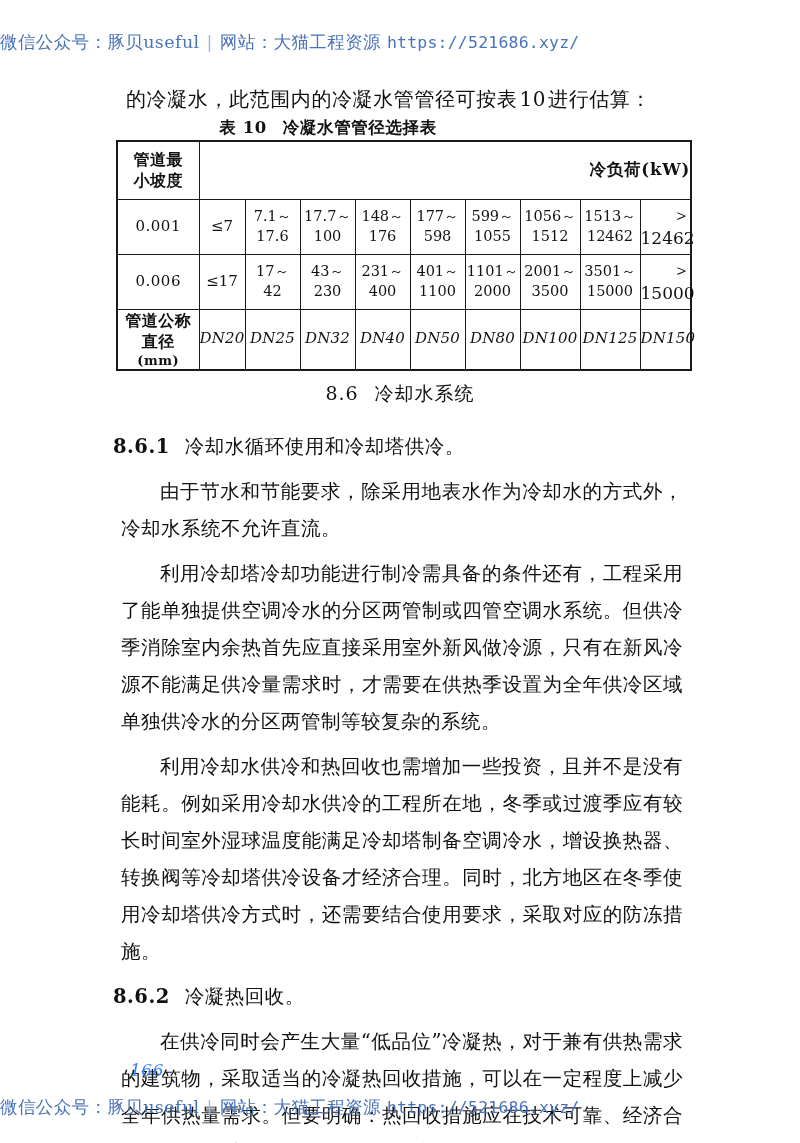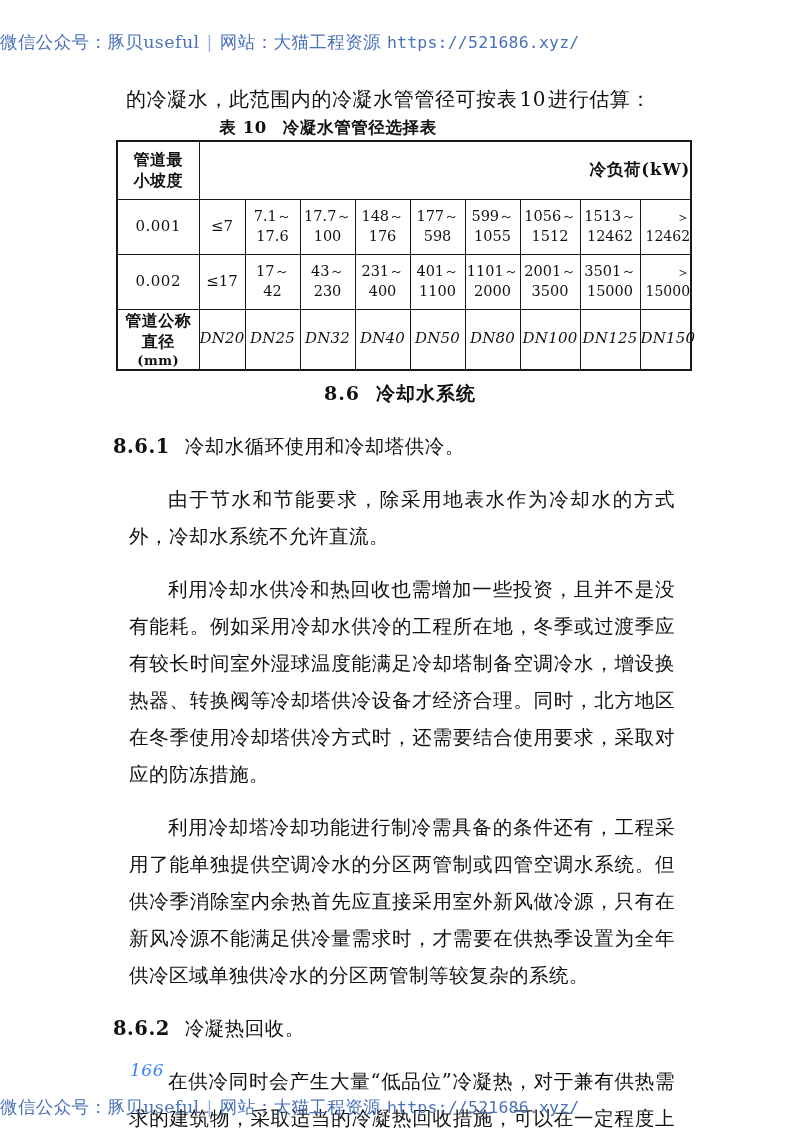--- a/index.html
+++ b/index.html
@@ -98,36 +98,36 @@
   }
   .hdr-cn .sub { font-size: 13px; font-weight: bold; }
   .load-hdr {
     font-size: 16.5px;
     font-weight: bold;
     letter-spacing: 0.8px;
   }
   .dn { font-style: italic; font-size: 15px; letter-spacing: 0.2px; }
   .slope { font-size: 15px; letter-spacing: 0.5px; }
   .le { font-size: 15px; }
-  .gt { font-size: 14px; }
+  .gt { font-size: 17px; }
   .range { font-size: 14.5px; }
 
   .r-head { height: 58px; }
   .r-data { height: 55px; }
   .r-dn   { height: 46px; }
 
   
   #section-heading {
     position: absolute;
     left: 0;
     top: 381px;
     width: 800px;
     text-align: center;
     font-size: 19px;
-    font-weight: bold;
+    font-weight: normal;
     letter-spacing: 1px;
   }
   #section-heading .head-gap { display: inline-block; width: 16px; }
 
   
   #prose {
     position: absolute;
     left: 113px;
     top: 428px;
     width: 578px;
@@ -140,21 +140,21 @@
   #prose .clause {
     margin: 0;
     text-indent: 0;
   }
   #prose .clause .cnum {
     font-weight: bold;
     letter-spacing: 0.5px;
   }
   #prose .clause .cgap { display: inline-block; width: 15px; }
   #prose .para {
-    margin: 16px;
+    margin: 8px;
     text-indent: 2em;
   }
 
   
   #page-number {
     position: absolute;
     left: 130px;
     top: 1060px;
     font-style: italic;
     font-size: 17px;
@@ -257,21 +257,21 @@
     </td>
     <td class="outer-right">
       <span class="cell-stack gt">
             <span>＞12462</span>
           </span>
     </td>
   </tr>
 
   <tr class="r-data">
     <td class="outer-left">
-      <span class="slope">0.002</span>
+      <span class="slope">0.006</span>
     </td>
     <td>
       <span class="cell-stack le">
             <span>≤17</span>
           </span>
     </td>
     <td>
       <span class="cell-stack range">
         <span>17～</span>
         <span>42</span>
@@ -345,22 +345,22 @@
 
 <div id="section-heading">
   <span>8.6</span><span class="head-gap"></span><span>冷却水系统</span>
 </div>
 
 <div id="prose">
   <p class="clause">
     <span class="cnum">8.6.1</span><span class="cgap"></span><span>冷却水循环使用和冷却塔供冷。</span>
   </p>
   <p class="para">由于节水和节能要求，除采用地表水作为冷却水的方式外，冷却水系统不允许直流。</p>
+  <p class="para">利用冷却塔冷却功能进行制冷需具备的条件还有，工程采用了能单独提供空调冷水的分区两管制或四管空调水系统。但供冷季消除室内余热首先应直接采用室外新风做冷源，只有在新风冷源不能满足供冷量需求时，才需要在供热季设置为全年供冷区域单独供冷水的分区两管制等较复杂的系统。</p>
   <p class="para">利用冷却水供冷和热回收也需增加一些投资，且并不是没有能耗。例如采用冷却水供冷的工程所在地，冬季或过渡季应有较长时间室外湿球温度能满足冷却塔制备空调冷水，增设换热器、转换阀等冷却塔供冷设备才经济合理。同时，北方地区在冬季使用冷却塔供冷方式时，还需要结合使用要求，采取对应的防冻措施。</p>
-  <p class="para">利用冷却塔冷却功能进行制冷需具备的条件还有，工程采用了能单独提供空调冷水的分区两管制或四管空调水系统。但供冷季消除室内余热首先应直接采用室外新风做冷源，只有在新风冷源不能满足供冷量需求时，才需要在供热季设置为全年供冷区域单独供冷水的分区两管制等较复杂的系统。</p>
   <p class="clause">
     <span class="cnum">8.6.2</span><span class="cgap"></span><span>冷凝热回收。</span>
   </p>
   <p class="para">在供冷同时会产生大量“低品位”冷凝热，对于兼有供热需求的建筑物，采取适当的冷凝热回收措施，可以在一定程度上减少全年供热量需求。但要明确：热回收措施应在技术可靠、经济合理的前提下采用，不能舍本求末。通常来说，热回收机组的冷</p>
 </div>
 
 <div id="page-number">166</div>
 
 <div class="watermark" id="watermark-bottom">
   <span>微信公众号：豚贝useful</span><span class="wm-sep">|</span><span>网站：大猫工程资源</span> <span class="wm-url">https://521686.xyz/</span>

